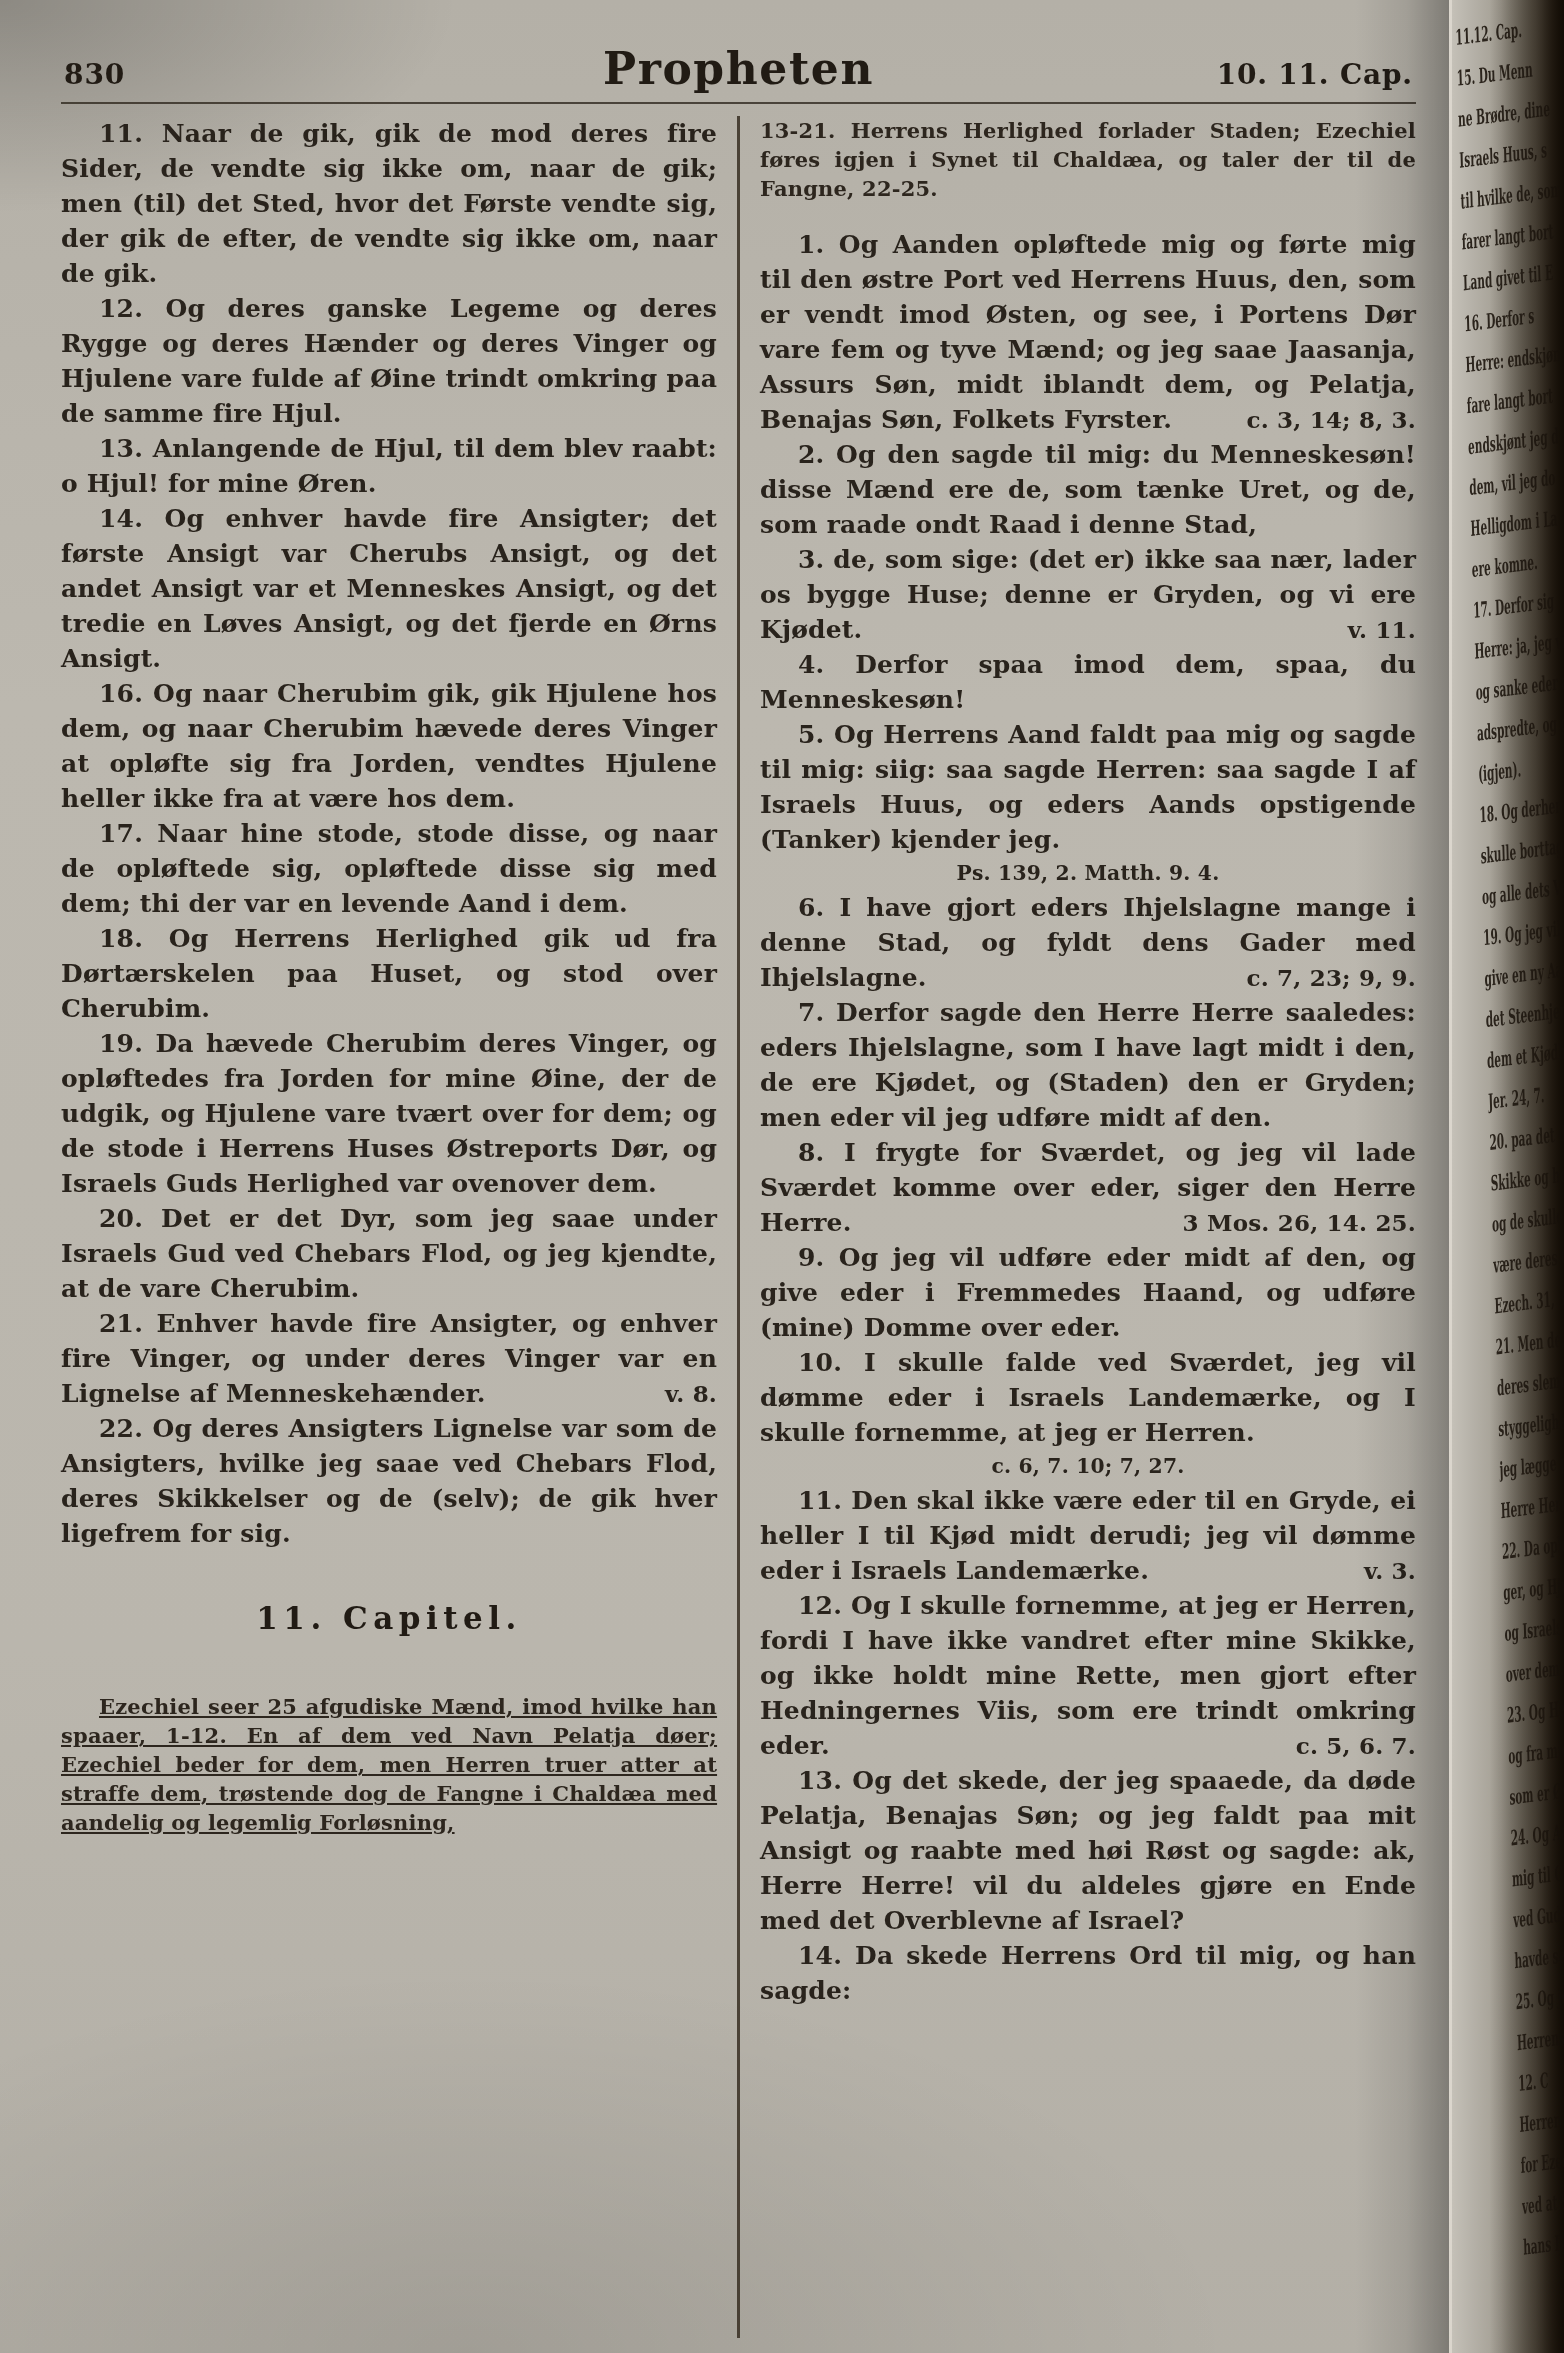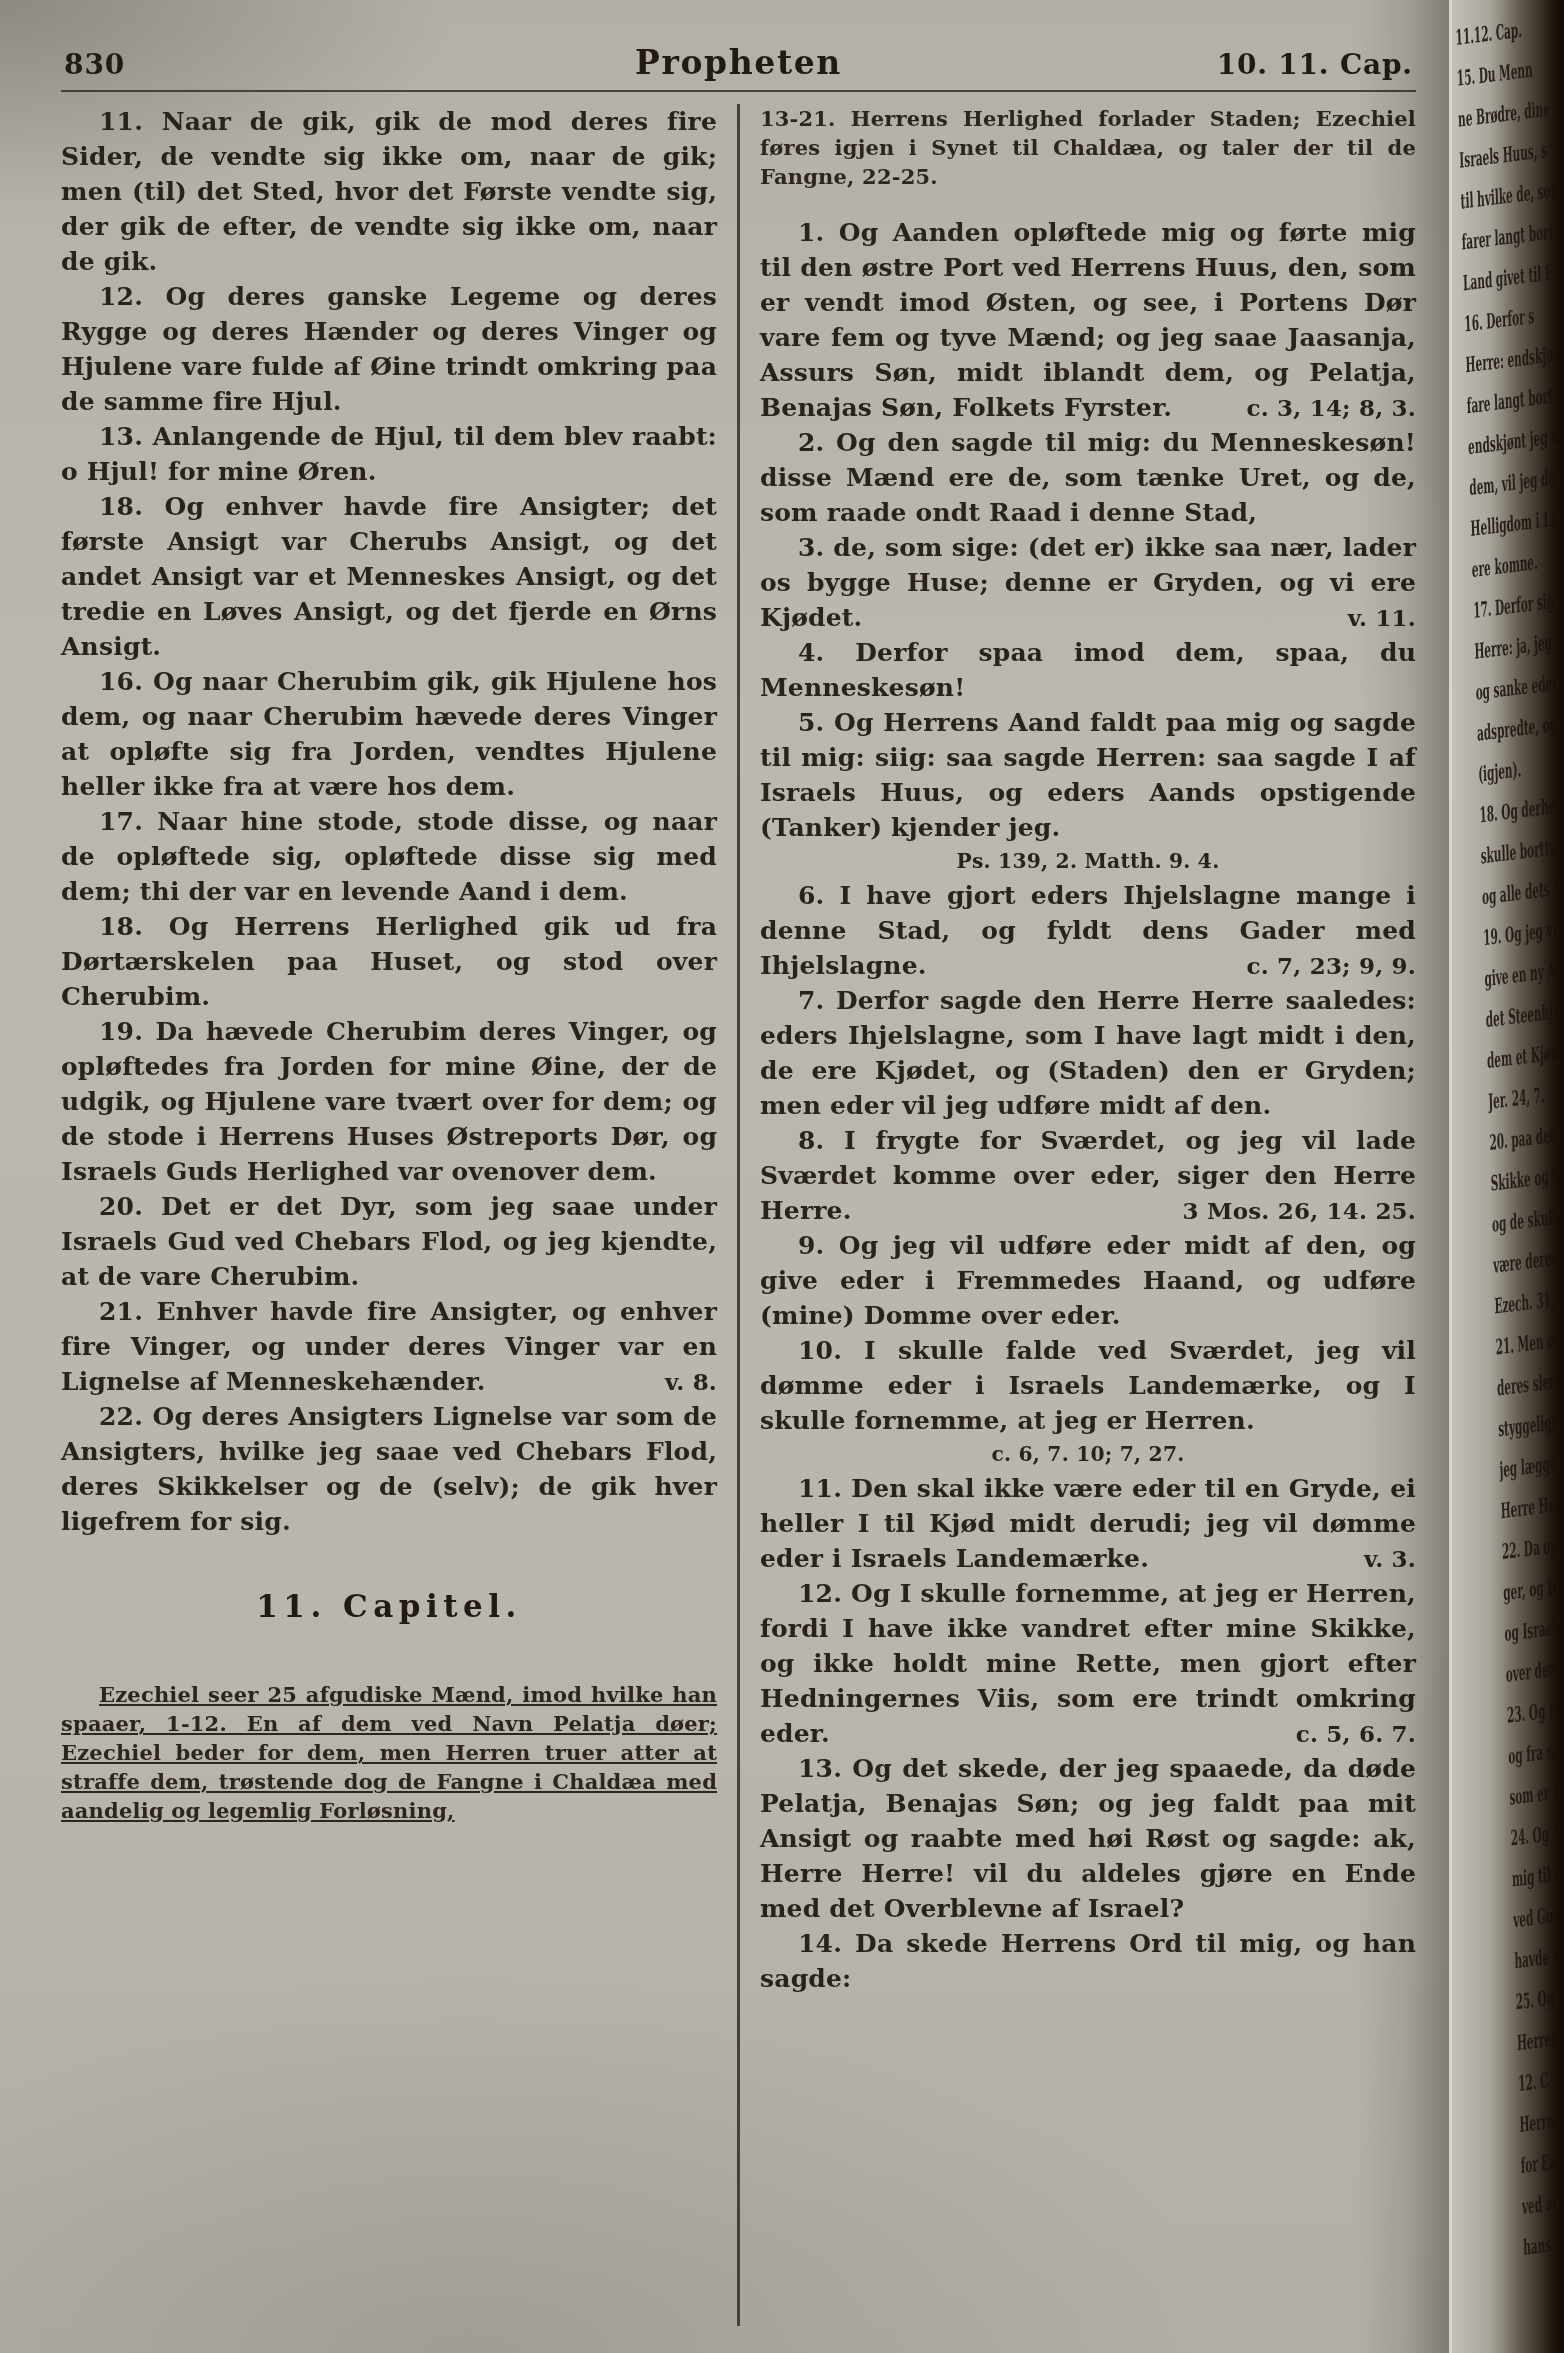--- a/index.html
+++ b/index.html
@@ -19,21 +19,21 @@
   .page-main {
     position:absolute; left:0; top:16px; width:1449px; height:100%;
     padding:27px 33px 0 61px;
   }
 
   .running-header {
     display:grid; grid-template-columns:1fr auto 1fr; align-items:baseline;
     font-weight:700; color:#211b14; padding:0 3.1px 7.8px 3.1px;
   }
   .running-header .pagenum { font-size:28px; letter-spacing:0.8px; }
-  .running-header .title   { font-size:33px; letter-spacing:1.6px; text-align:center; }
+  .running-header .title   { font-size:44px; letter-spacing:1.6px; text-align:center; }
   .running-header .chap    { font-size:28px; text-align:right; letter-spacing:0.8px; }
   .header-rule { border:none; border-top:2.3px solid rgba(48,40,30,0.8); }
 
   .columns { display:flex; align-items:stretch; margin-top:12.5px; min-height:2222px; }
   .col { flex:1 1 0; min-width:0; }
   .col-rule { flex:0 0 2.3px; background:rgba(55,46,34,0.85); margin:0 20.3px; }
 
   .para {
     text-align:justify; text-indent:38px;
     font-size:25px; line-height:35px; font-weight:700;
@@ -99,21 +99,21 @@
       <div class="col">
         <div>
 
 
             <p class="para verse"><span>11. Naar de gik, gik de mod deres fire Sider, de vendte sig ikke om, naar de gik; men (til) det Sted, hvor det Første vendte sig, der gik de efter, de vendte sig ikke om, naar de gik.</span></p>
 
             <p class="para verse"><span>12. Og deres ganske Legeme og deres Rygge og deres Hænder og deres Vinger og Hjulene vare fulde af Øine trindt omkring paa de samme fire Hjul.</span></p>
 
             <p class="para verse"><span>13. Anlangende de Hjul, til dem blev raabt: o Hjul! for mine Øren.</span></p>
 
-            <p class="para verse"><span>18. Og enhver havde fire Ansigter; det første Ansigt var Cherubs Ansigt, og det andet Ansigt var et Menneskes Ansigt, og det tredie en Løves Ansigt, og det fjerde en Ørns Ansigt.</span></p>
+            <p class="para verse"><span>14. Og enhver havde fire Ansigter; det første Ansigt var Cherubs Ansigt, og det andet Ansigt var et Menneskes Ansigt, og det tredie en Løves Ansigt, og det fjerde en Ørns Ansigt.</span></p>
 
 
             <p class="para verse"><span>16. Og naar Cherubim gik, gik Hjulene hos dem, og naar Cherubim hævede deres Vinger at opløfte sig fra Jorden, vendtes Hjulene heller ikke fra at være hos dem.</span></p>
 
             <p class="para verse"><span>17. Naar hine stode, stode disse, og naar de opløftede sig, opløftede disse sig med dem; thi der var en levende Aand i dem.</span></p>
 
             <p class="para verse"><span>18. Og Herrens Herlighed gik ud fra Dørtærskelen paa Huset, og stod over Cherubim.</span></p>
 
             <p class="para verse"><span>19. Da hævede Cherubim deres Vinger, og opløftedes fra Jorden for mine Øine, der de udgik, og Hjulene vare tvært over for dem; og de stode i Herrens Huses Østreports Dør, og Israels Guds Herlighed var ovenover dem.</span></p>
 

